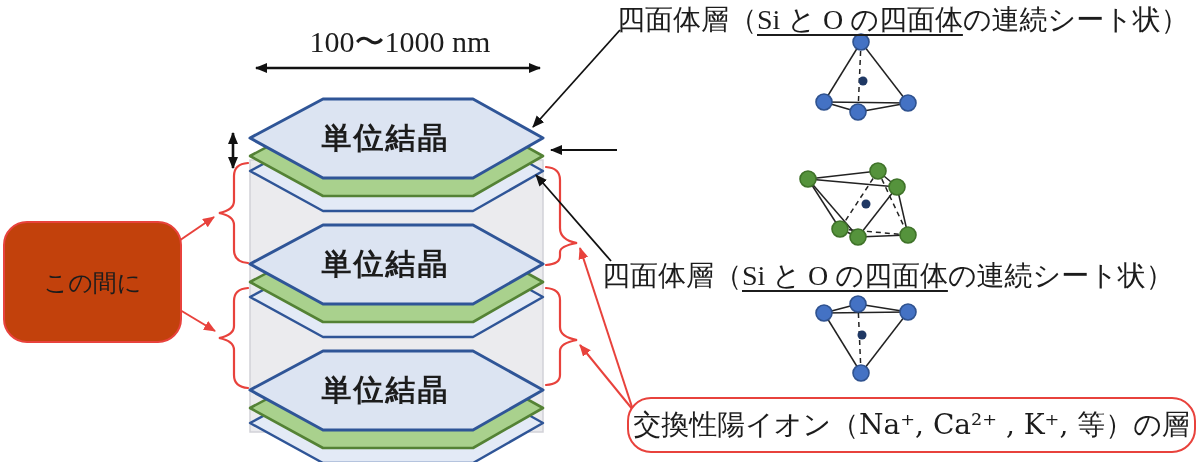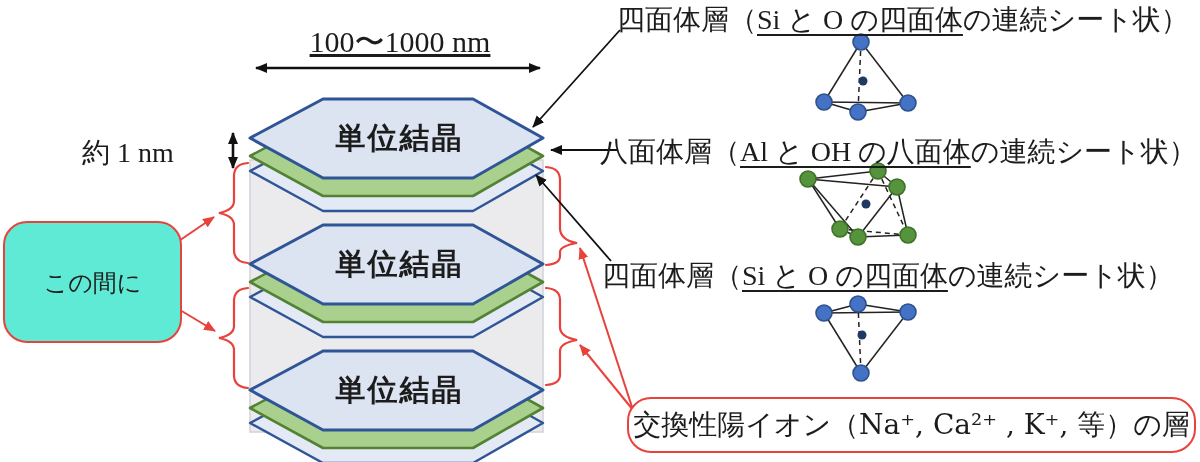--- a/index.html
+++ b/index.html
@@ -12,35 +12,35 @@
     --circle-green:#55933c; --circle-green-border:#3f7229;
     --dot-navy:#1f3864;
   }
   html,body{margin:0;padding:0;background:#ffffff;}
   #stage{position:relative;width:1200px;height:462px;background:#fff;overflow:hidden;
          font-family:"Liberation Serif","DejaVu Serif",serif;color:var(--black);}
   #diagram-svg{position:absolute;left:0;top:0;}
   .txt{position:absolute;white-space:nowrap;}
   .serif{font-family:"Liberation Serif","DejaVu Serif",serif;}
   .gothic{font-family:"Liberation Sans","DejaVu Sans",sans-serif;}
-  .dim-label{left:255px;top:22px;width:290px;text-align:center;font-size:30px;text-decoration:underline;}
+  .dim-label{left:255px;top:22px;width:290px;text-align:center;font-size:30px;}
   .thick-label{left:82px;top:134px;font-size:28px;}
-  .unit-label{left:252px;width:295px;height:40px;display:flex;align-items:center;justify-content:center;
+  .unit-label{left:238px;width:295px;height:40px;display:flex;align-items:center;justify-content:center;
               font-size:30px;font-weight:bold;letter-spacing:2px;text-align:center;}
   .u1{top:118px;} .u2{top:244px;} .u3{top:370px;}
   .layer-label{font-size:28px;line-height:34px;}
   .layer-label u{text-underline-offset:5px;text-decoration-thickness:2px;}
   .lbl1{left:617px;top:3px;}
   .lbl2{left:600px;top:135px;}
   .lbl3{left:602px;top:259px;}
   .cation-box{left:627px;top:397px;width:565px;height:52px;border:2.5px solid var(--red);
               border-radius:24px;background:#fff;display:flex;align-items:center;justify-content:center;
               font-size:28px;font-family:"DejaVu Serif","Liberation Serif",serif;}
   .bubble{left:3px;top:221px;width:175px;height:118px;border:2.5px solid var(--red);
-          border-radius:24px;background:#5eead4;display:flex;flex-direction:row;
+          border-radius:24px;background:#c2410c;display:flex;flex-direction:row;
           align-items:center;justify-content:center;font-size:24px;line-height:31px;text-align:center;}
   
   .hex-big{fill:var(--blue-fill);stroke:var(--blue-border);stroke-width:3;stroke-linejoin:round;}
   .hex-green{fill:var(--green-fill);stroke:var(--green-border);stroke-width:2.6;stroke-linejoin:round;}
   .hex-thin{fill:var(--thin-blue-fill);stroke:var(--blue-border);stroke-width:2.4;stroke-linejoin:round;}
   .gray-band{fill:var(--gray-fill);stroke:var(--gray-border);stroke-width:1.5;}
   .brace{fill:none;stroke:var(--red);stroke-width:2.2;stroke-linecap:round;}
   .red-line{fill:none;stroke:var(--red);stroke-width:2;}
   .black-line{fill:none;stroke:#111;stroke-width:1.8;}
   .mol-edge{fill:none;stroke:#222;stroke-width:1.5;}
@@ -160,33 +160,29 @@
       <circle class="atom-dot" cx="862" cy="335" r="4.5"></circle>
       <circle class="atom-blue" cx="824" cy="313" r="8"></circle>
       <circle class="atom-blue" cx="858" cy="304" r="8"></circle>
       <circle class="atom-blue" cx="908" cy="312" r="8"></circle>
       <circle class="atom-blue" cx="861" cy="373" r="8"></circle>
     </g>
   </svg>
 
   <div class="txt serif dim-label">100〜1000 nm</div>
 
-  <div class="txt serif thick-label">約 1 nm</div>
 
   <div class="txt gothic unit-label u1">単位結晶</div>
   <div class="txt gothic unit-label u2">単位結晶</div>
   <div class="txt gothic unit-label u3">単位結晶</div>
 
   <div class="txt serif layer-label lbl1">
     <span>四面体層（</span><u>Si と O の四面体</u><span>の連続シート状）</span>
   </div>
 
-  <div class="txt serif layer-label lbl2">
-    <span>八面体層（</span><u>Al と OH の八面体</u><span>の連続シート状）</span>
-  </div>
 
   <div class="txt serif layer-label lbl3">
     <span>四面体層（</span><u>Si と O の四面体</u><span>の連続シート状）</span>
   </div>
 
   <div class="txt cation-box">
     <span>交換性陽イオン（Na⁺, Ca²⁺ , K⁺, 等）の層</span>
   </div>
 
   <div class="txt gothic bubble">

